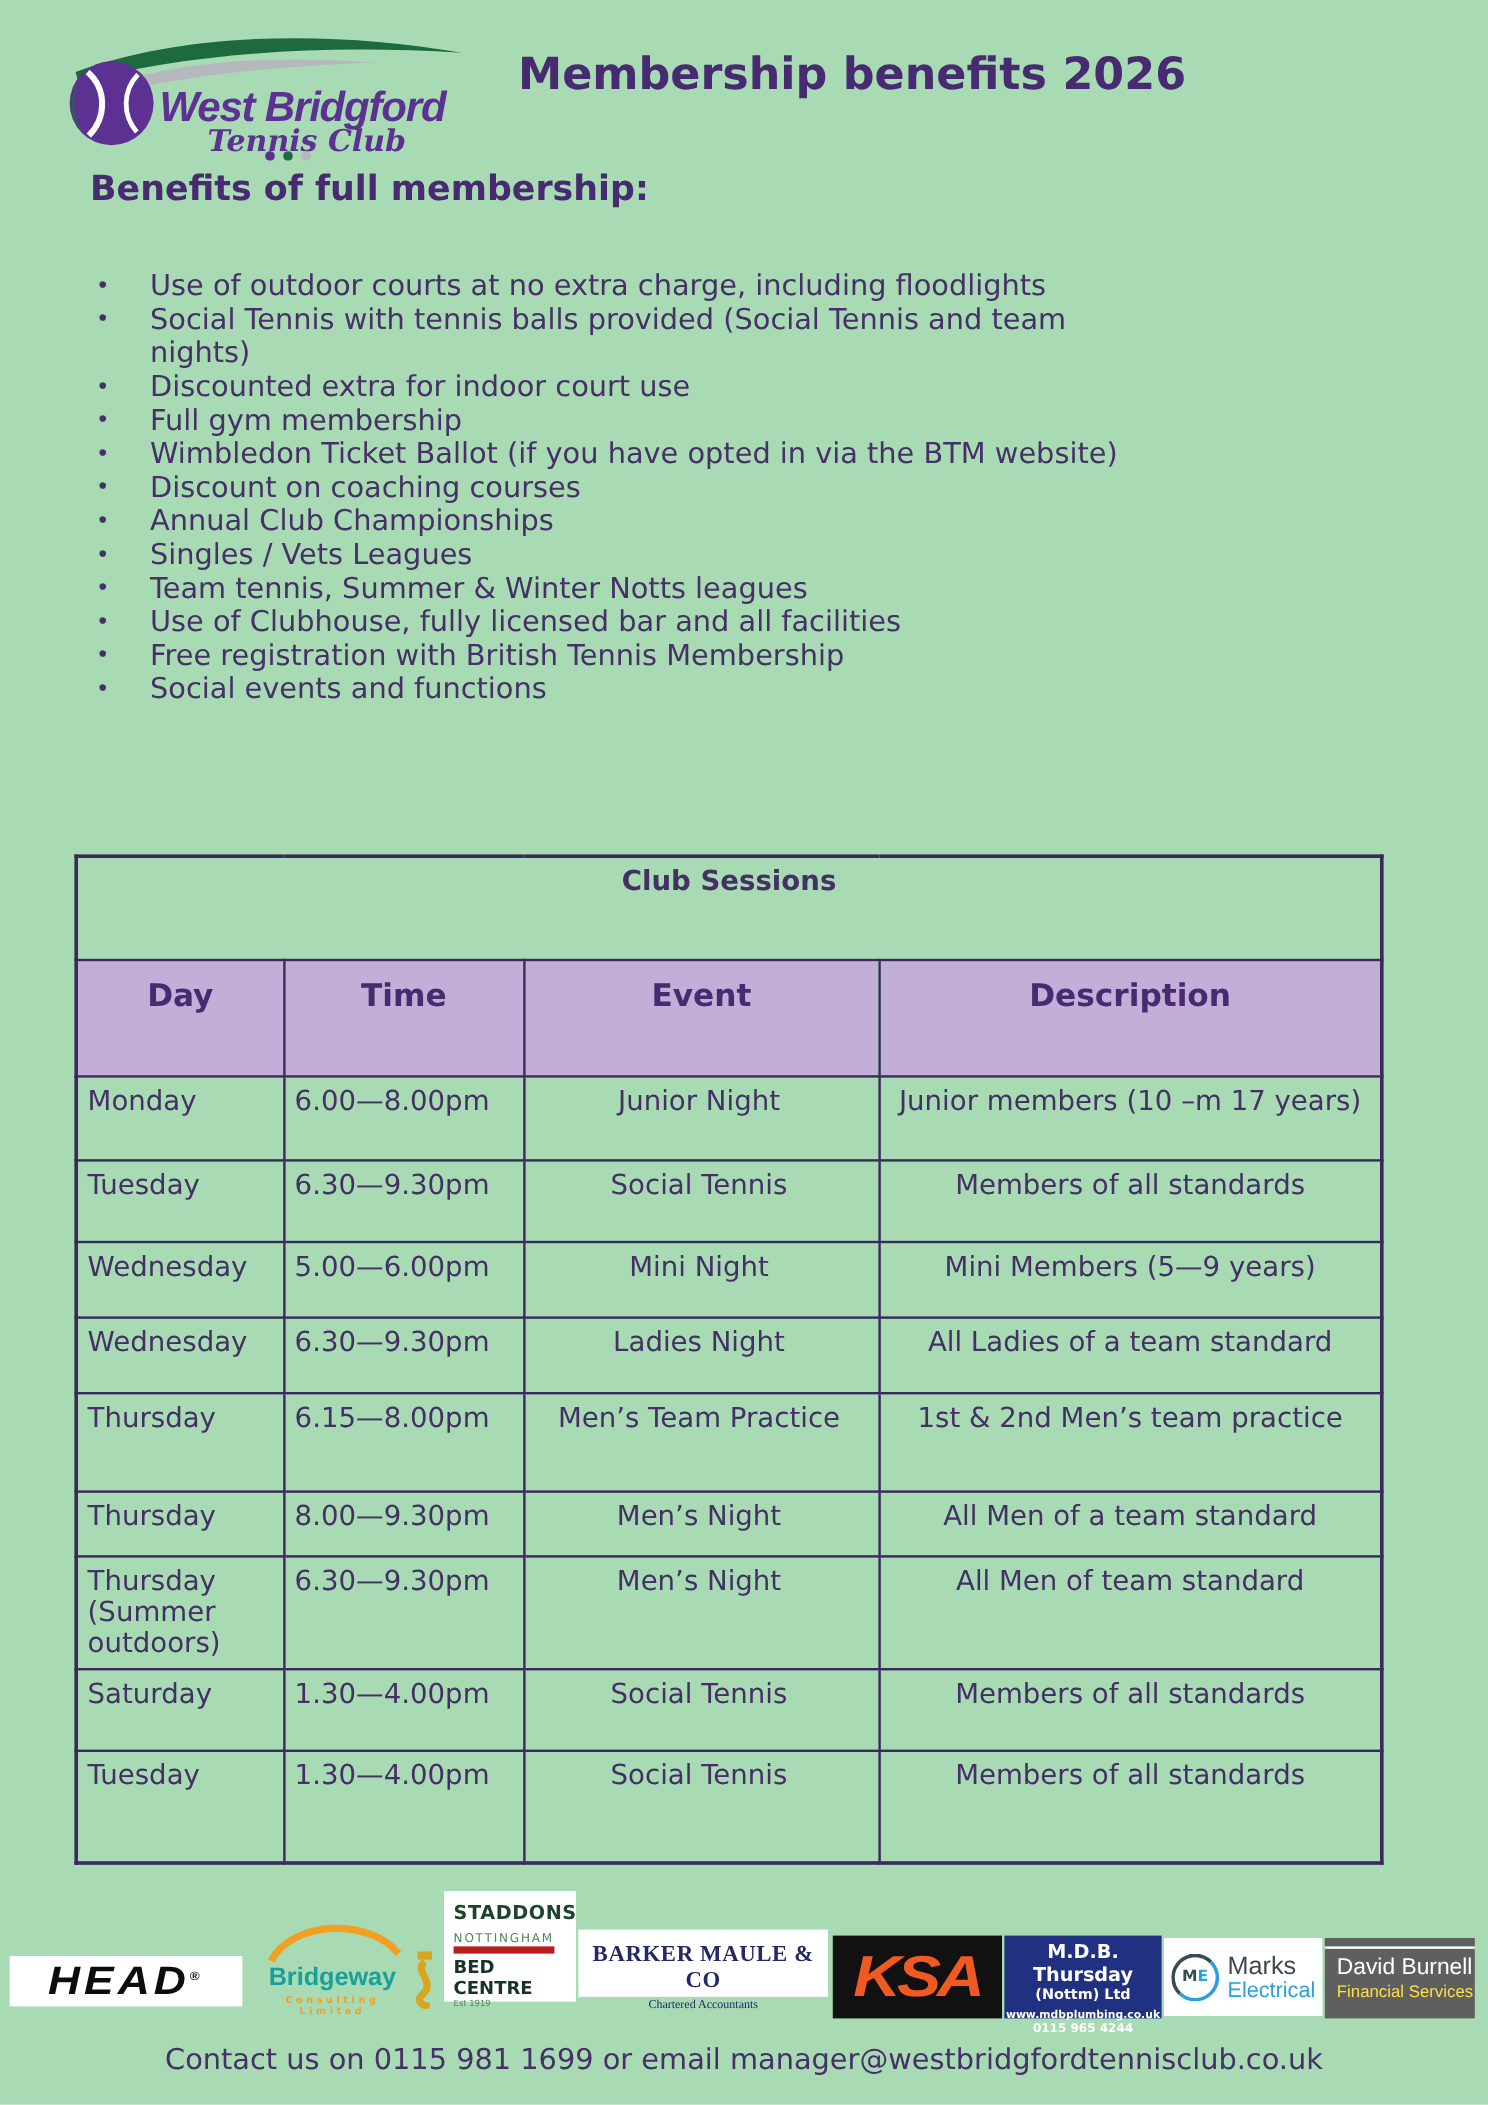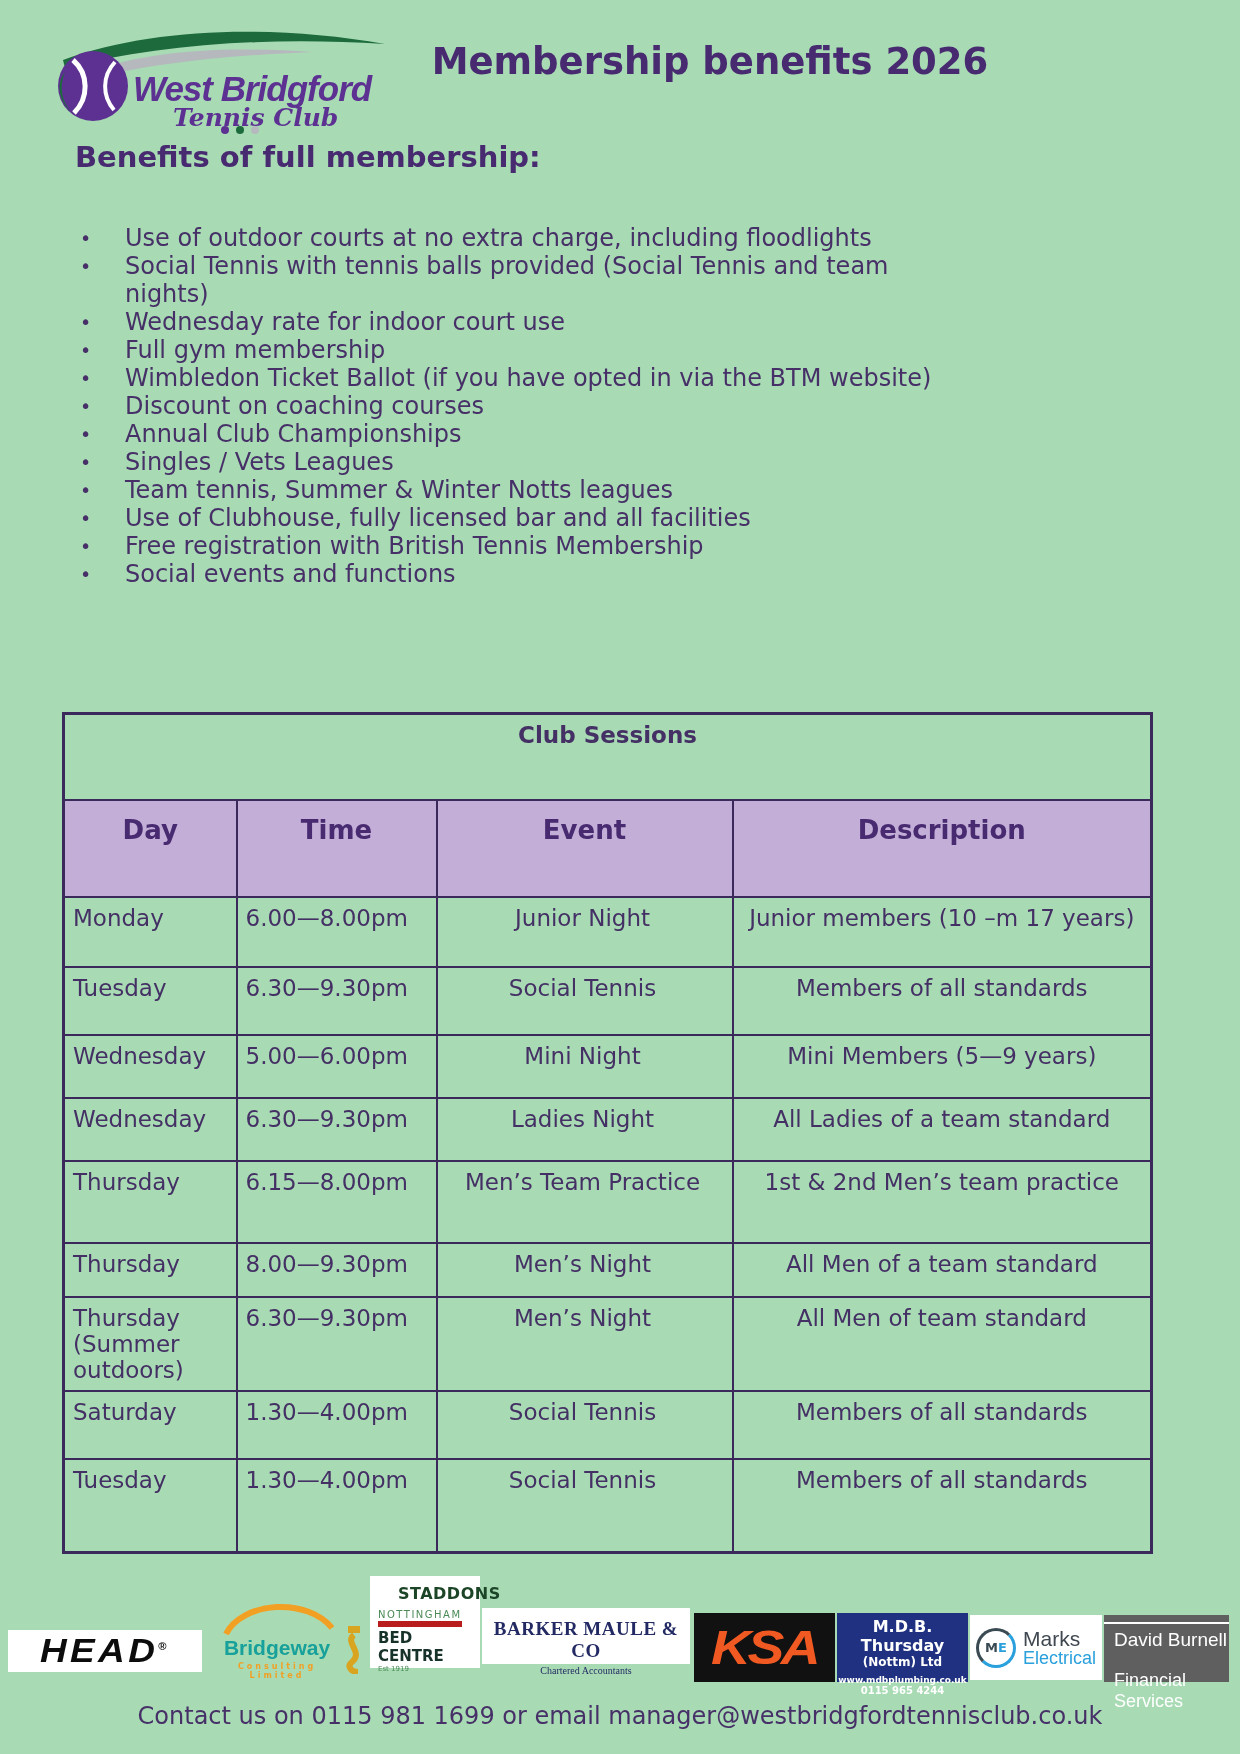--- a/index.html
+++ b/index.html
@@ -64,21 +64,21 @@
   .s-bridgeway { left:212px; top:1598px; width:156px; height:82px; text-align:center; }
   .bw-arc { position:absolute; left:6px; top:0px; }
   .bw-name { position:absolute; left:0; top:38px; width:130px; text-align:center;
              font-size:21px; font-weight:bold; color:#18a09b;
              font-family:"Liberation Sans", sans-serif; }
   .bw-tag  { position:absolute; left:0; top:64px; width:130px; text-align:center;
              font-size:8px; letter-spacing:3px; color:#f2a024; font-weight:bold; }
   .bw-emblem { position:absolute; right:2px; top:28px; }
   .s-staddons { left:370px; top:1576px; width:110px; height:92px; background:#ffffff;
                 padding:8px 0 0 8px; }
-  .st1 { font-size:16px; font-weight:bold; color:#1c4426; letter-spacing:0.5px;margin-left:20px; }
+  .st1 { font-size:16px; font-weight:bold; color:#1c4426; letter-spacing:0.5px; }
   .st2 { font-size:10px; color:#4b8a57; letter-spacing:1.5px;
          border-bottom:6px solid #b91c1c; display:inline-block; padding-bottom:1px; }
   .st3 { font-size:15px; font-weight:bold; color:#17322a; margin-top:2px; }
   .st4 { font-size:7px; color:#4b8a57; }
   .s-barker { left:482px; top:1608px; width:208px; height:56px; background:#ffffff;
               text-align:center; padding-top:10px; }
   .bk1 { font-family:"Liberation Serif", serif; font-weight:bold; font-size:19px;
          color:#232a63; letter-spacing:0.5px; }
   .bk2 { font-family:"Liberation Serif", serif; font-size:10px; color:#232a63; margin-top:3px; }
   .s-ksa { left:694px; top:1613px; width:141px; height:69px; background:#111111;
@@ -99,21 +99,21 @@
                font-size:13px; font-weight:bold; }
   .me-m { color:#3a4a52; } .me-e { color:#2aa0dc; }
   .marks-words { line-height:1.0; text-align:left; }
   .mk1 { font-size:21px; color:#3f4750; font-family:"Liberation Sans", sans-serif; }
   .mk2 { font-size:18px; color:#2aa0dc; font-family:"Liberation Sans", sans-serif; }
   .s-burnell { left:1104px; top:1615px; width:125px; height:67px; background:#5f5f5f;
                color:#ffffff; text-align:left; padding:14px 0 0 10px; position:absolute; }
   .s-burnell::before { content:""; position:absolute; left:0; top:7px; width:100%;
                        height:2px; background:#ffffff; }
   .db1 { font-size:19px; font-family:"Liberation Sans", sans-serif; }
-  .db2 { font-size:18px; color:#ffffff; font-family:"Liberation Sans", sans-serif;margin-top:19px; }
+  .db2 { font-size:14px; color:#fde047; font-family:"Liberation Sans", sans-serif; }
   
   .contact-line {
     position:absolute; left:0; top:1702px; width:1240px; text-align:center;
     font-size:24px; color:#463067;
   }
 </style>
 </head>
 <body>
 
 <div class="page">
@@ -132,21 +132,21 @@
     <circle cx="200" cy="106" r="4" fill="#b5b9bd"></circle>
   </svg>
 
   <div class="doc-title">Membership benefits 2026</div>
 
   <div class="benefits-heading">Benefits of full membership:</div>
 
   <ul class="benefits-list">
     <li>Use of outdoor courts at no extra charge, including floodlights</li>
     <li>Social Tennis with tennis balls provided (Social Tennis and team nights)</li>
-    <li>Wednesday rate for indoor court use</li>
+    <li>Discounted extra for indoor court use</li>
     <li>Full gym membership</li>
     <li>Wimbledon Ticket Ballot (if you have opted in via the BTM website)</li>
     <li>Discount on coaching courses</li>
     <li>Annual Club Championships</li>
     <li>Singles / Vets Leagues</li>
     <li>Team tennis, Summer &amp; Winter Notts leagues</li>
     <li>Use of Clubhouse, fully licensed bar and all facilities</li>
     <li>Free registration with British Tennis Membership</li>
     <li>Social events and functions</li>
   </ul>

